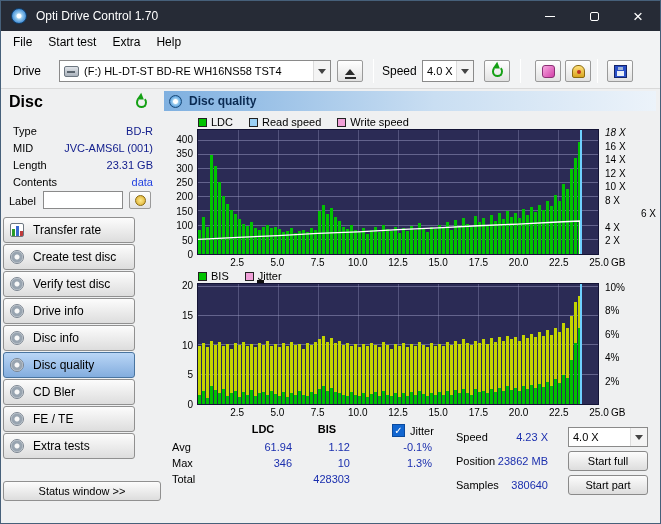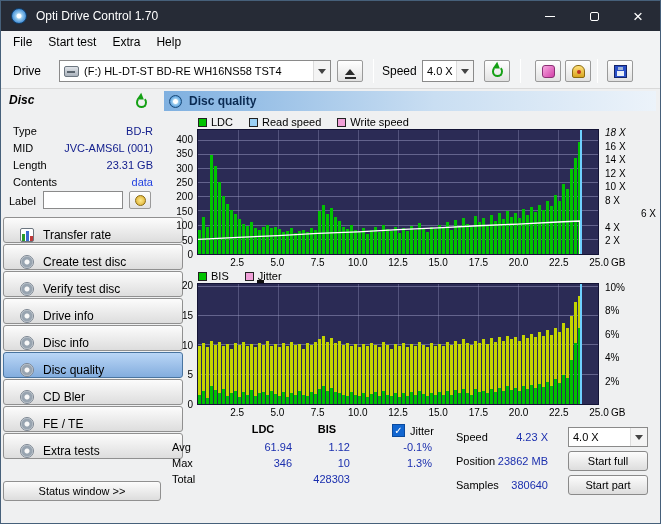--- a/index.html
+++ b/index.html
@@ -52,37 +52,37 @@
   .icon-yellow { width:13px; height:13px; background:linear-gradient(#ffe07a,#d9a520);
                  border:1px solid #8a6a10; border-radius:6px 6px 2px 2px; position:relative; }
   .icon-yellow::after { content:""; position:absolute; left:4px; top:4px; width:4px; height:4px;
                         background:#c03020; border-radius:50%; }
   .icon-save { width:13px; height:13px; background:#2a50c8; border:1px solid #14246a; position:relative; }
   .icon-save::after { content:""; position:absolute; left:2px; bottom:1px; width:7px; height:5px; background:#e8eef8; }
   .icon-save::before { content:""; position:absolute; left:3px; top:1px; width:5px; height:3px; background:#9fb4da; }
 
   
   .sidebar { position:absolute; left:2px; top:90px; width:160px; bottom:24px; }
-  .disc-title { position:absolute; left:6px; top:2px; font-weight:bold; font-size:12px;font-style:italic; }
+  .disc-title { position:absolute; left:6px; top:2px; font-weight:bold; font-size:16px; }
   .disc-refresh { position:absolute; right:12px; top:2px; width:20px; height:18px;
                   display:flex; align-items:center; justify-content:center; }
   .df-label { position:absolute; left:10px; font-size:11px; }
   .df-value { position:absolute; right:10px; font-size:11px; color:#14208e; }
   .df-value.link { color:#2342e0; }
   .label-lbl { position:absolute; left:6px; top:104px; font-size:11px; }
   .label-input { position:absolute; left:40px; top:100px; width:80px; height:18px;
                  border:1px solid #8a8a8a; background:#fff; font-size:11px; padding:0 3px; }
   .label-icon-btn { position:absolute; left:126px; top:100px; width:22px; height:18px;
                     background:linear-gradient(#ffffff,#e2e2e2); border:1px solid #9a9a9a; border-radius:2px;
                     display:flex; align-items:center; justify-content:center; }
   .smiley { width:11px; height:11px; border-radius:50%; background:radial-gradient(#ffe98a,#d8a92a);
             border:1px solid #8a6a10; }
-  .nav-btn { position:absolute; left:0; width:180px; height:26px; display:flex; align-items:flex-end;
+  .nav-btn { position:absolute; left:0; width:132px; height:26px; display:flex; align-items:center;
              background:linear-gradient(#fcfcfc,#dddddd); border:1px solid #909090; border-radius:3px;
-             font-size:12px;padding-left:10px; }
+             font-size:12px; }
   .nav-btn.active { background:linear-gradient(#bad6f6,#83adde); border-color:#49749f; }
   .nav-icon { width:14px; height:14px; margin:0 9px 0 6px; border-radius:50%; flex:none;
               background:radial-gradient(circle,#f8f8f8 0 2px,#98a4b0 3px 5px,#d6dce2 6px);
               border:1px solid #7b8591; }
   .nav-icon.chart { border-radius:2px; border:1px solid #6c7680;
        background:linear-gradient(0deg,#2a9c2a 0 60%,#fff 60%) 1px 0/3px 100% no-repeat,
                   linear-gradient(0deg,#3a6ad0 0 80%,#fff 80%) 5px 0/3px 100% no-repeat,
                   linear-gradient(0deg,#c03a3a 0 45%,#fff 45%) 9px 0/3px 100% no-repeat, #fff; }
   .status-btn { position:absolute; left:0; top:390px; width:158px; height:20px;
                 background:linear-gradient(#fcfcfc,#dddddd); border:1px solid #909090; border-radius:3px;

